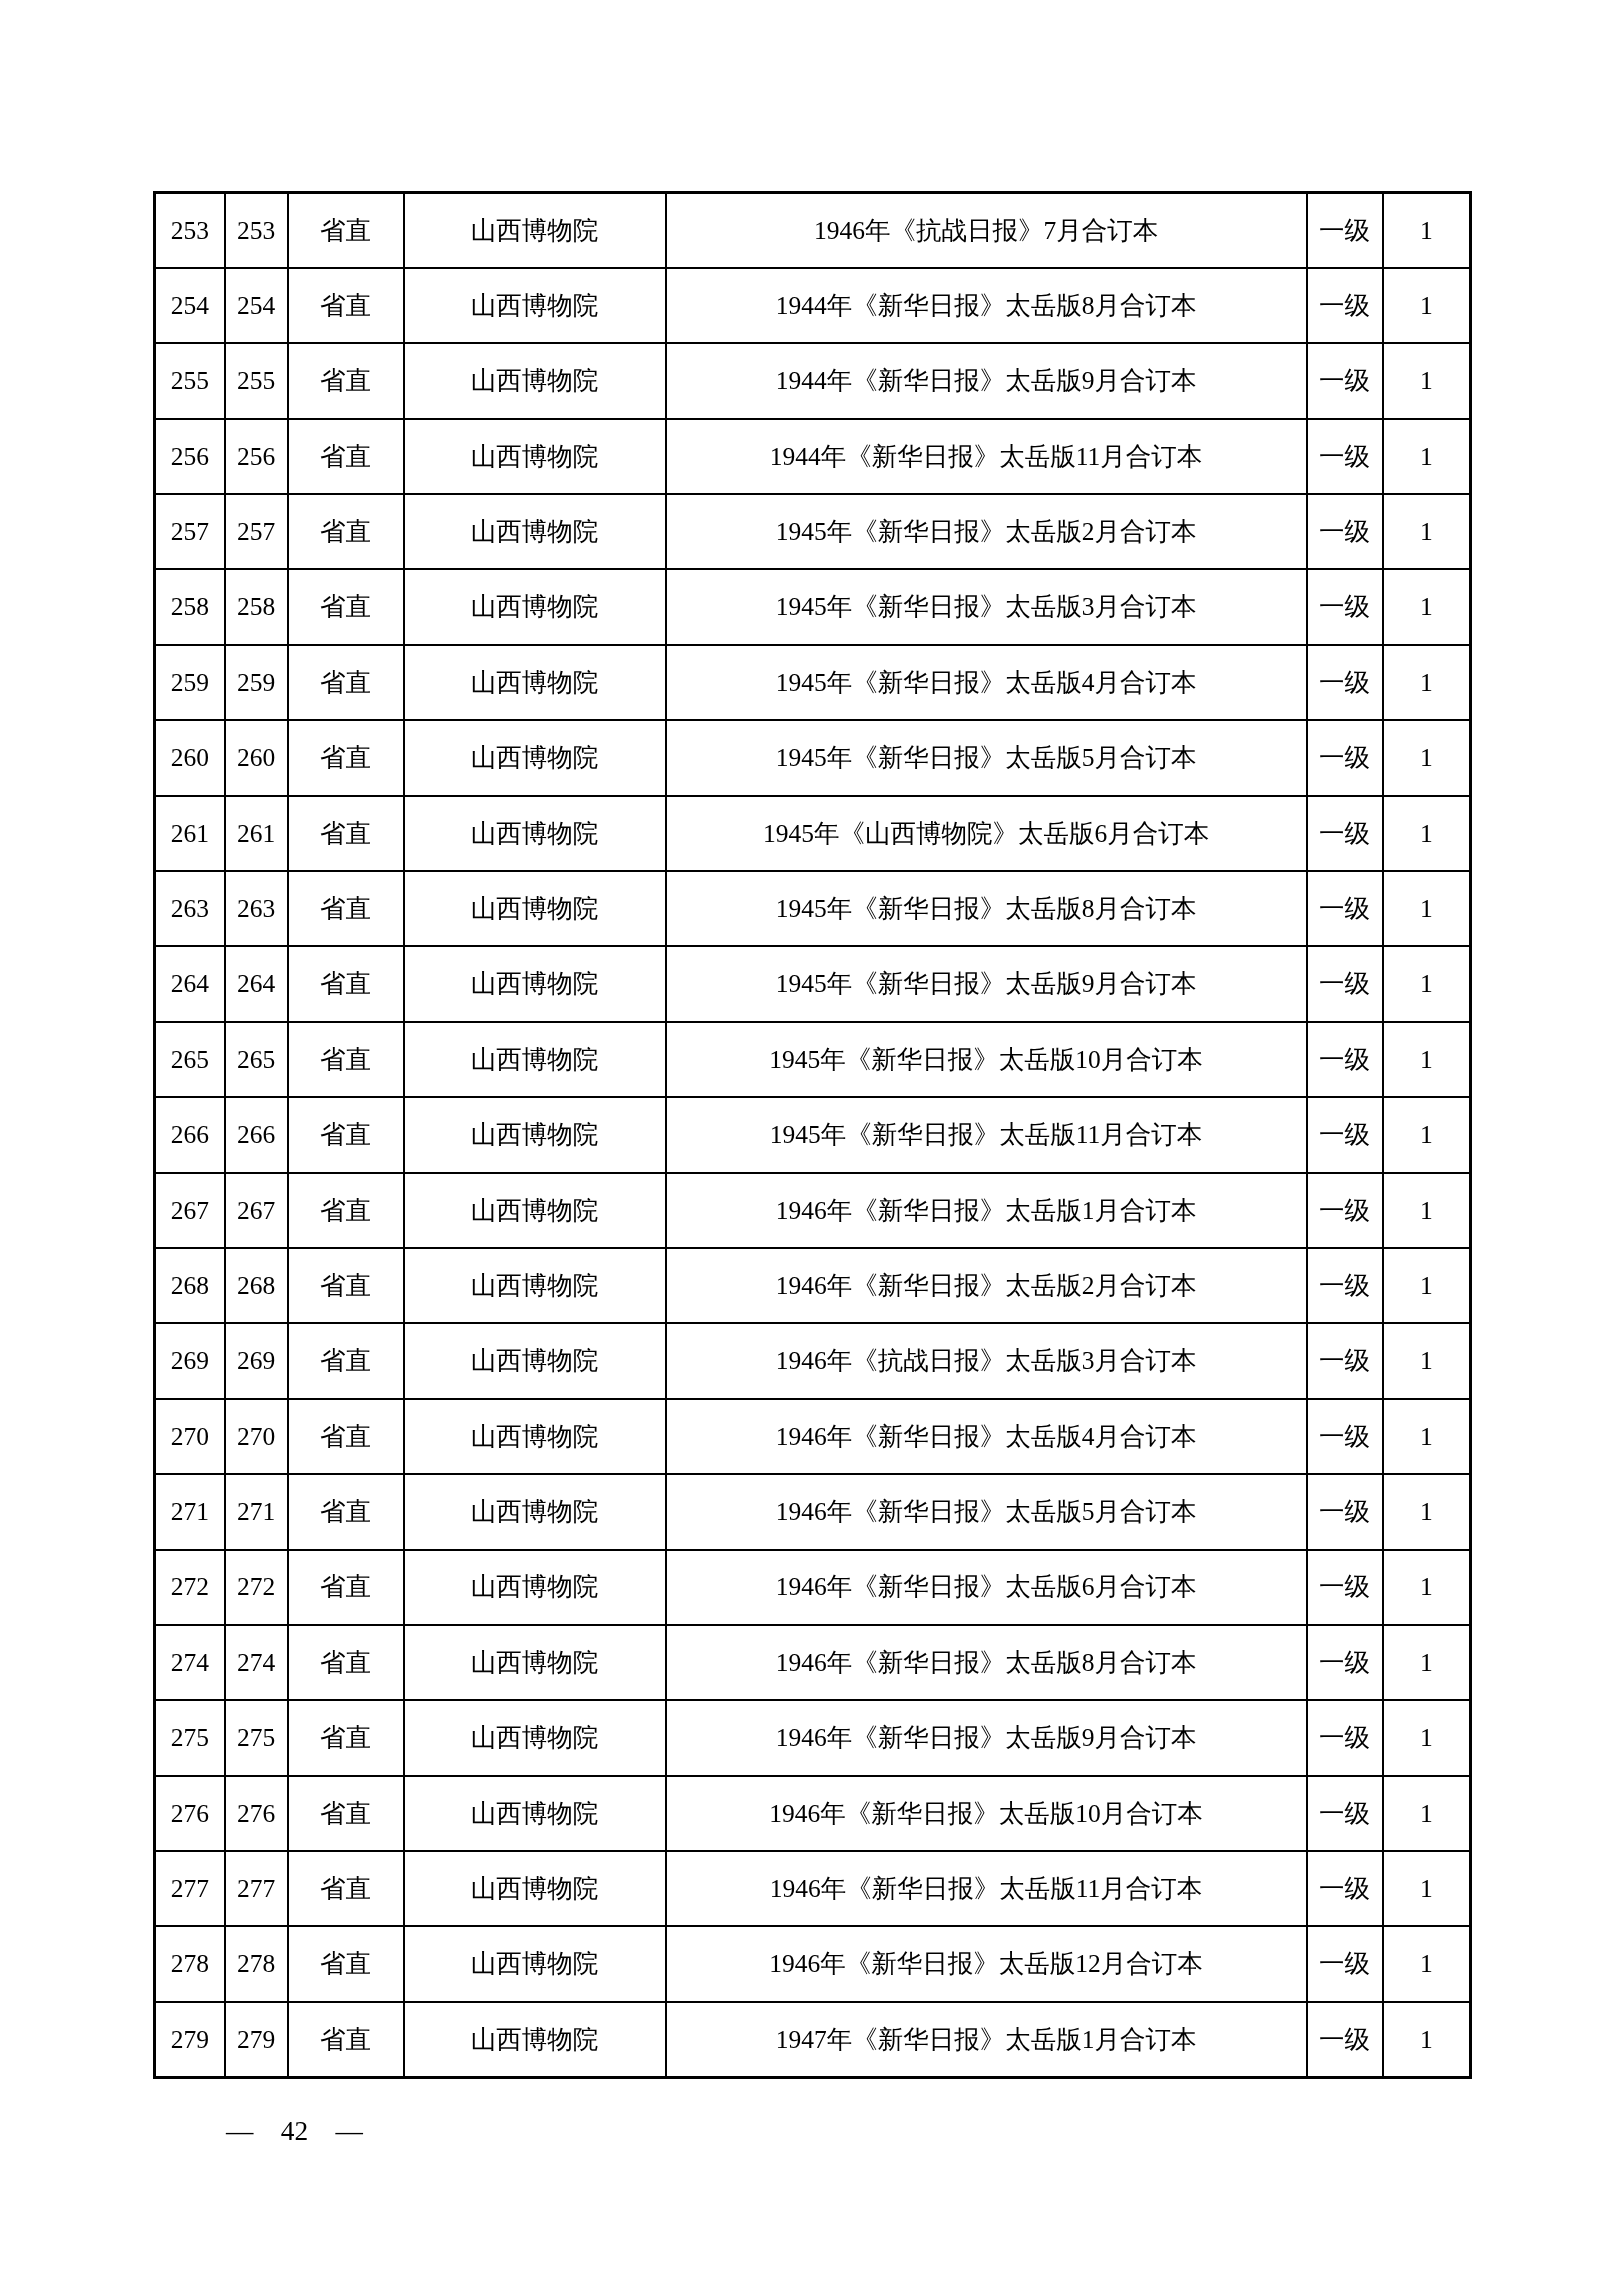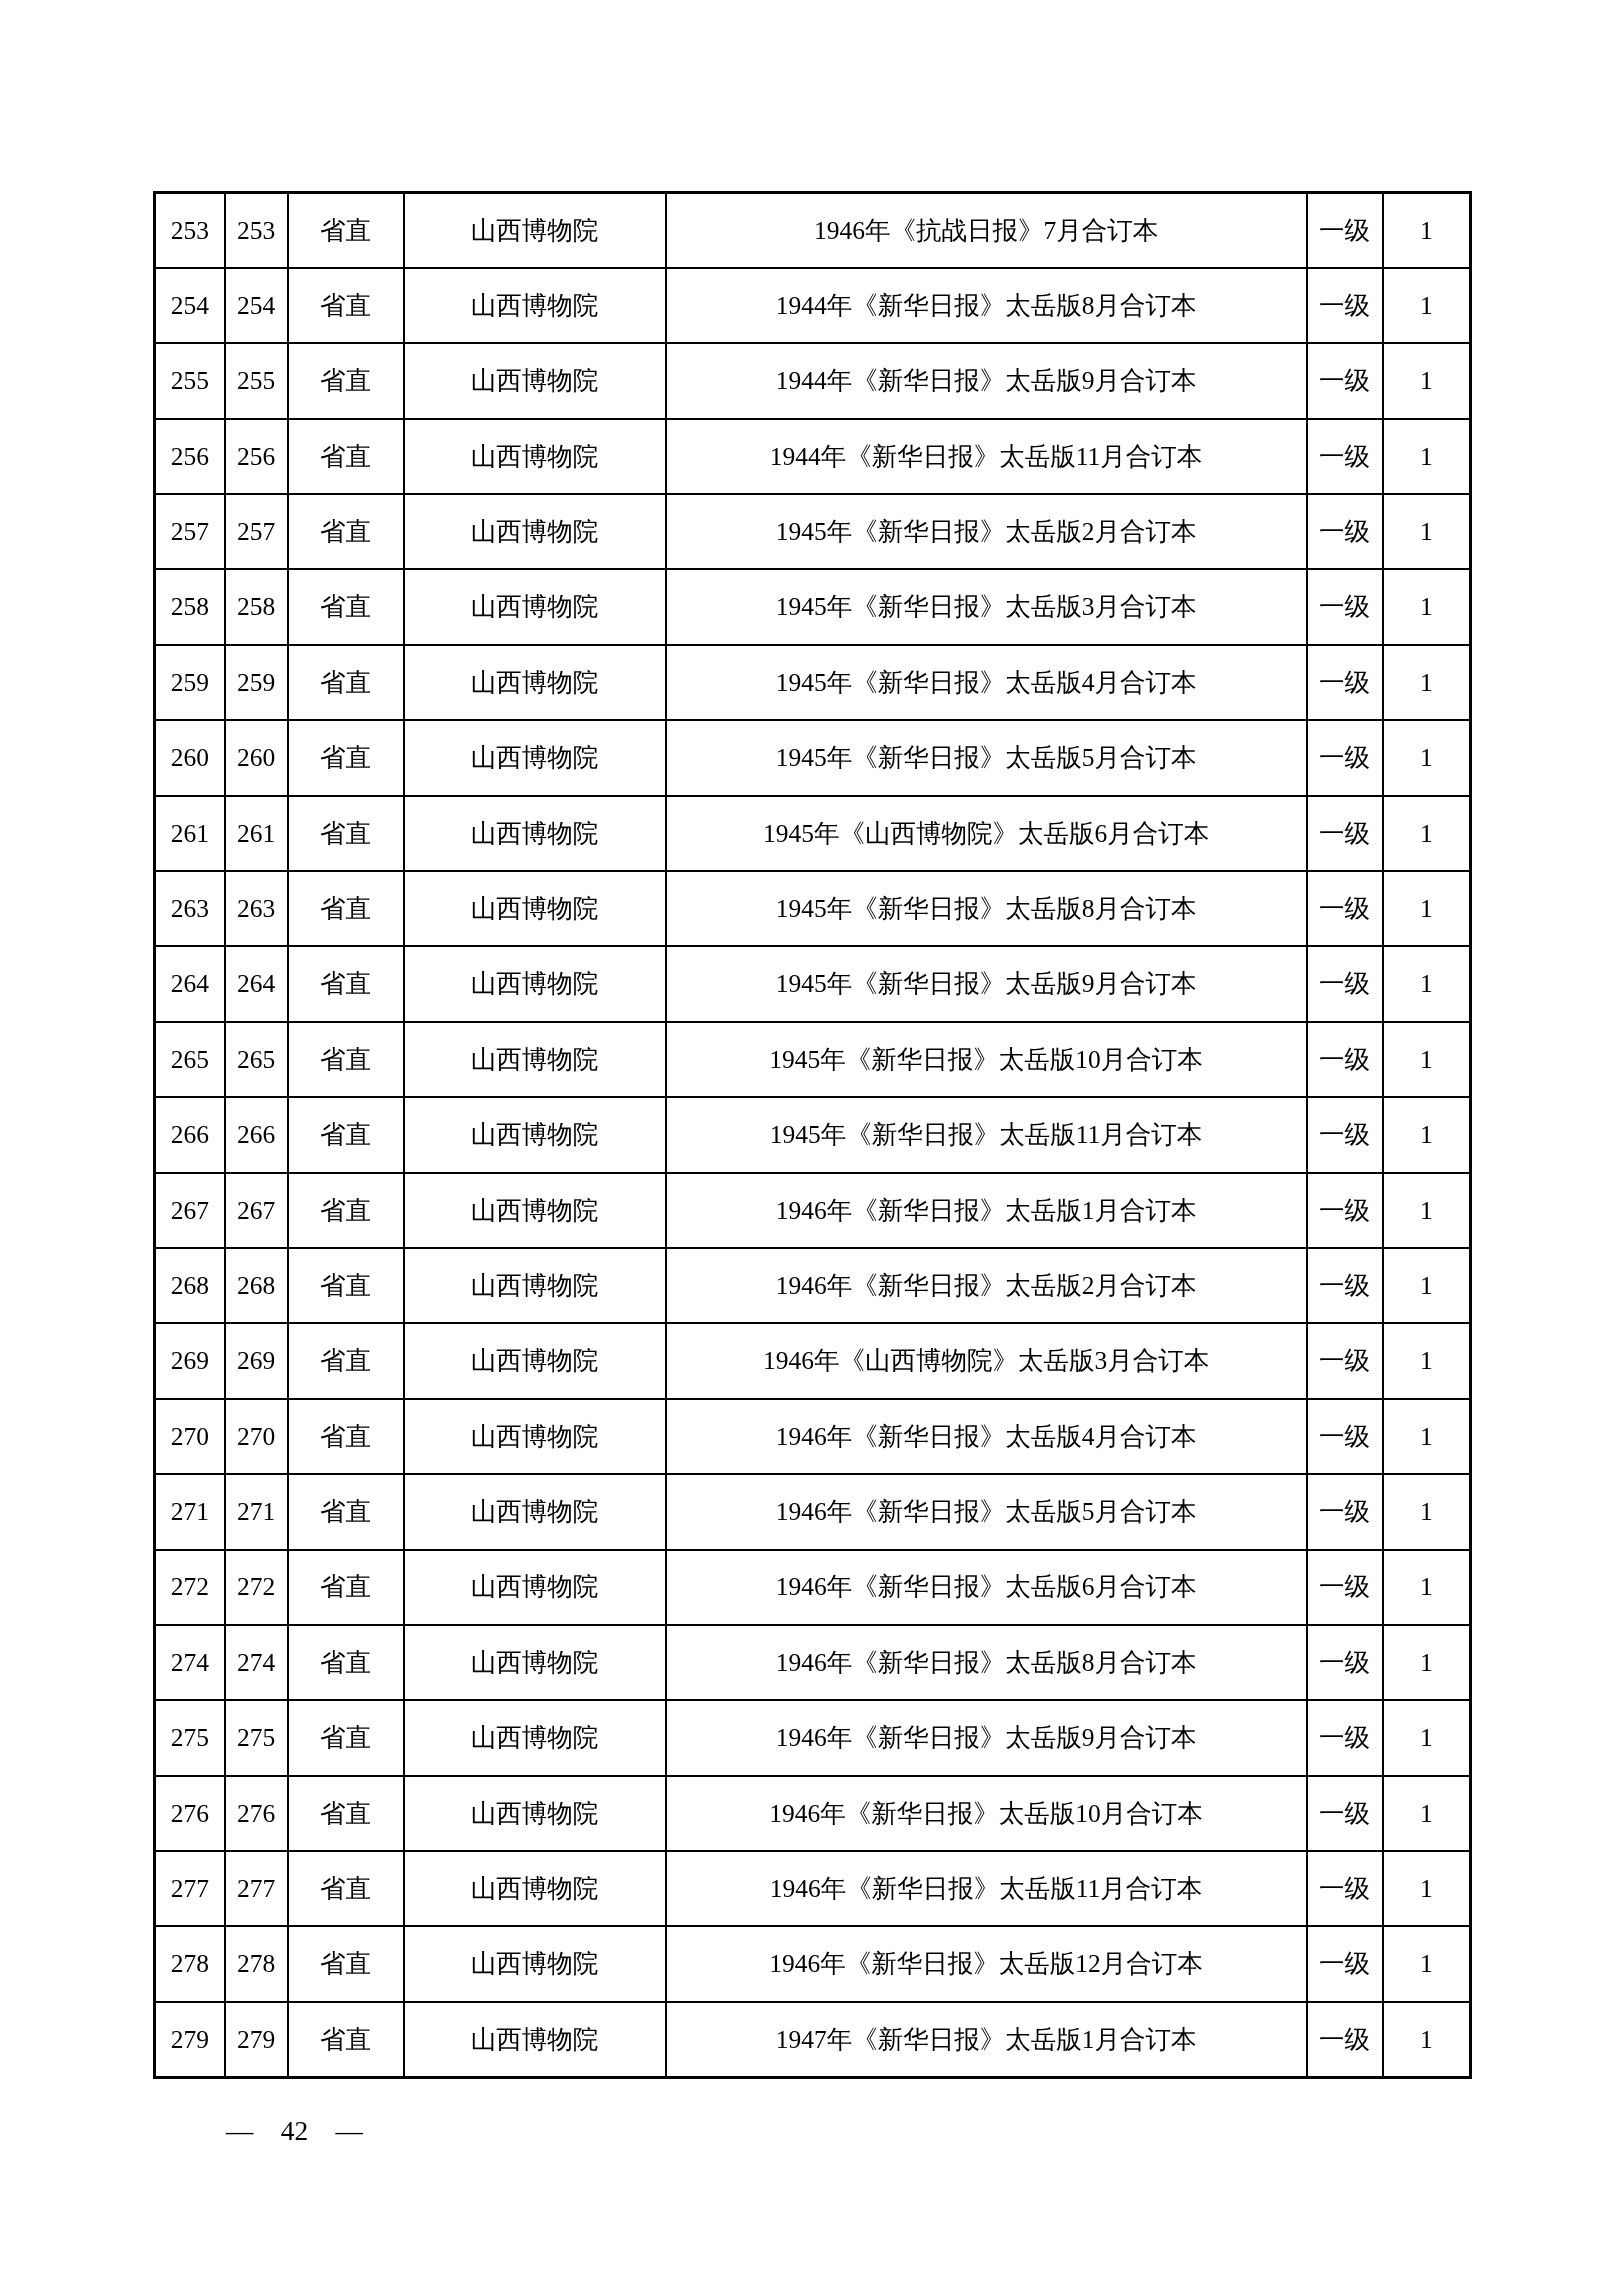--- a/index.html
+++ b/index.html
@@ -208,21 +208,21 @@
           <td class="col-collection-unit">山西博物院</td>
           <td class="col-item-name">1946年《新华日报》太岳版2月合订本</td>
           <td class="col-grade">一级</td>
           <td class="col-quantity">1</td>
         </tr>
         <tr>
           <td class="col-index-primary">269</td>
           <td class="col-index-secondary">269</td>
           <td class="col-affiliation">省直</td>
           <td class="col-collection-unit">山西博物院</td>
-          <td class="col-item-name">1946年《山西博物院》太岳版3月合订本</td>
+          <td class="col-item-name">1946年《抗战日报》太岳版3月合订本</td>
           <td class="col-grade">一级</td>
           <td class="col-quantity">1</td>
         </tr>
         <tr>
           <td class="col-index-primary">270</td>
           <td class="col-index-secondary">270</td>
           <td class="col-affiliation">省直</td>
           <td class="col-collection-unit">山西博物院</td>
           <td class="col-item-name">1946年《新华日报》太岳版4月合订本</td>
           <td class="col-grade">一级</td>

